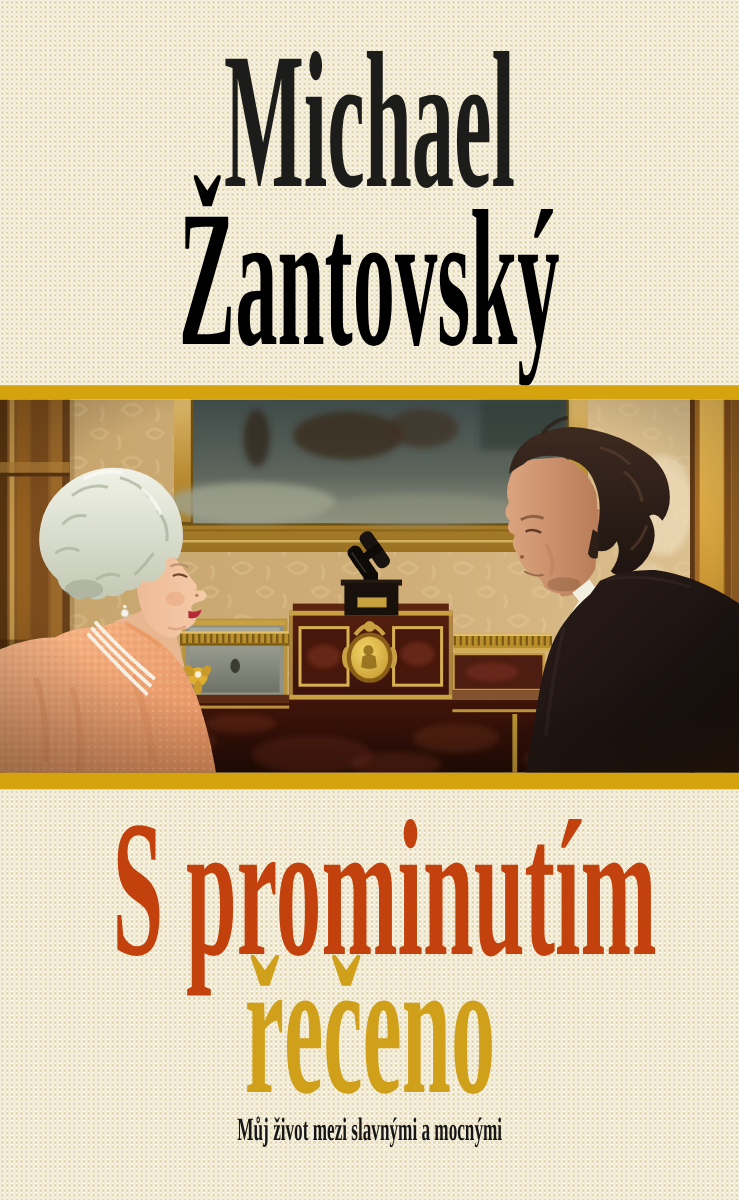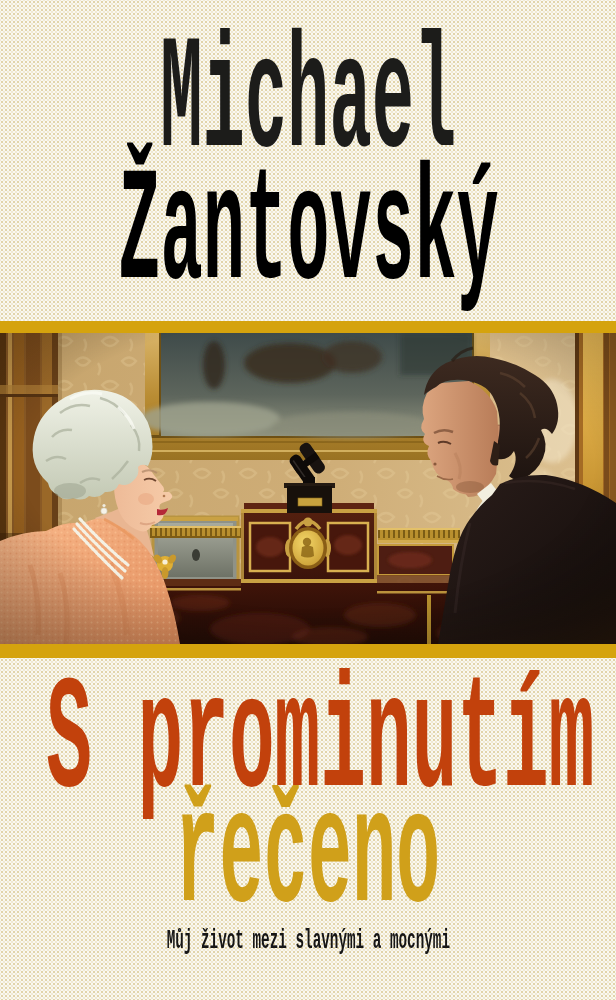--- a/index.html
+++ b/index.html
@@ -1,19 +1,19 @@
 <!DOCTYPE html>
 <html><head>
 <meta charset="utf-8">
 <style>
   html,body{margin:0;padding:0;background:#e8e6e0;}
   .cover{
     position:relative;width:616px;height:1000px;margin:0 auto;
     overflow:hidden;background:#faf8f1;
-    font-family:Liberation Mono, monospace;
+    font-family:Liberation Serif, serif;
   }
   
   .paper{
     position:absolute;left:0;width:616px;background-color:#faf8f1;
     background-image:
       radial-gradient(rgba(205,183,110,.55) 1px, transparent 1.35px),
       radial-gradient(rgba(214,196,130,.28) 1px, transparent 1.3px);
     background-size:4px 4px,4px 4px;
     background-position:0 0,2px 2px;
   }

